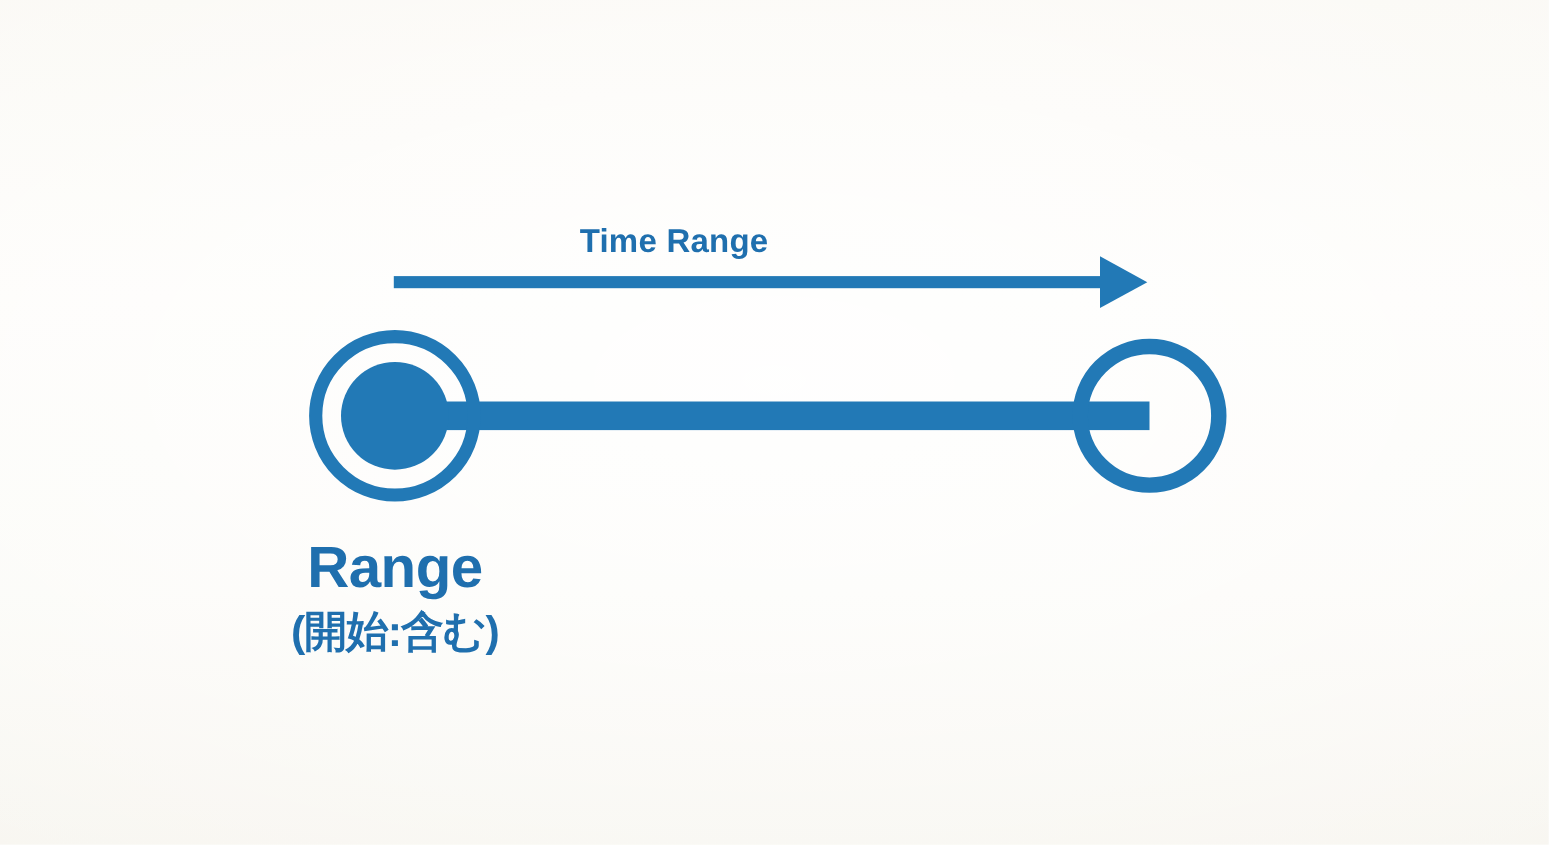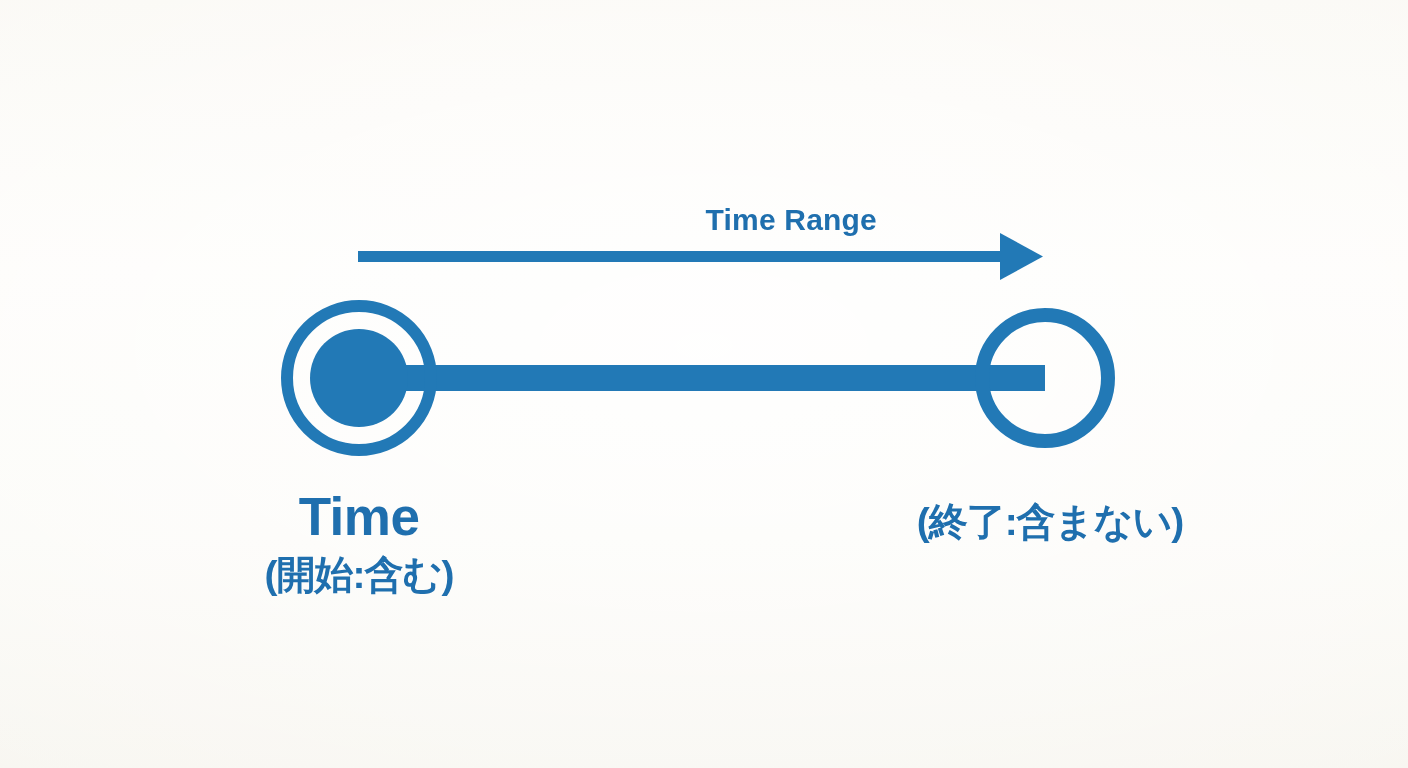--- a/index.html
+++ b/index.html
@@ -51,21 +51,21 @@
   #start-label-group { left: 159px; top: 490px; width: 400px; }
   #end-label-group   { left: 850px; top: 490px; width: 400px; }
   #start-label-group .lbl-sub,
   #end-label-group .lbl-sub { margin-top: 12px; }
 
   #range-caption {
     position: absolute;
     left: 527px;
     top: 203px;
     width: 350px;
-    text-align: right;
+    text-align: left;
     font-size: 30px;
     font-weight: 700;
     color: #1f6fae;
     letter-spacing: 0.2px;
     white-space: nowrap;
   }
 </style>
 </head>
 <body>
 
@@ -88,21 +88,20 @@
 
     <g>
       <rect x="358" y="251" width="646" height="11" fill="#2279b6"></rect>
       <polygon points="1000,233 1043,256.5 1000,280" fill="#2279b6"></polygon>
     </g>
   </svg>
 
   <div id="range-caption">Time Range</div>
 
   <div class="lbl" id="start-label-group">
-    <div class="lbl-main">Time</div>
+    <div class="lbl-main">Range</div>
     <div class="lbl-sub">(開始:含む)</div>
   </div>
 
   <div class="lbl" id="end-label-group">
-    <div class="lbl-sub">(終了:含まない)</div>
   </div>
 
 </div>
 
 </body></html>

